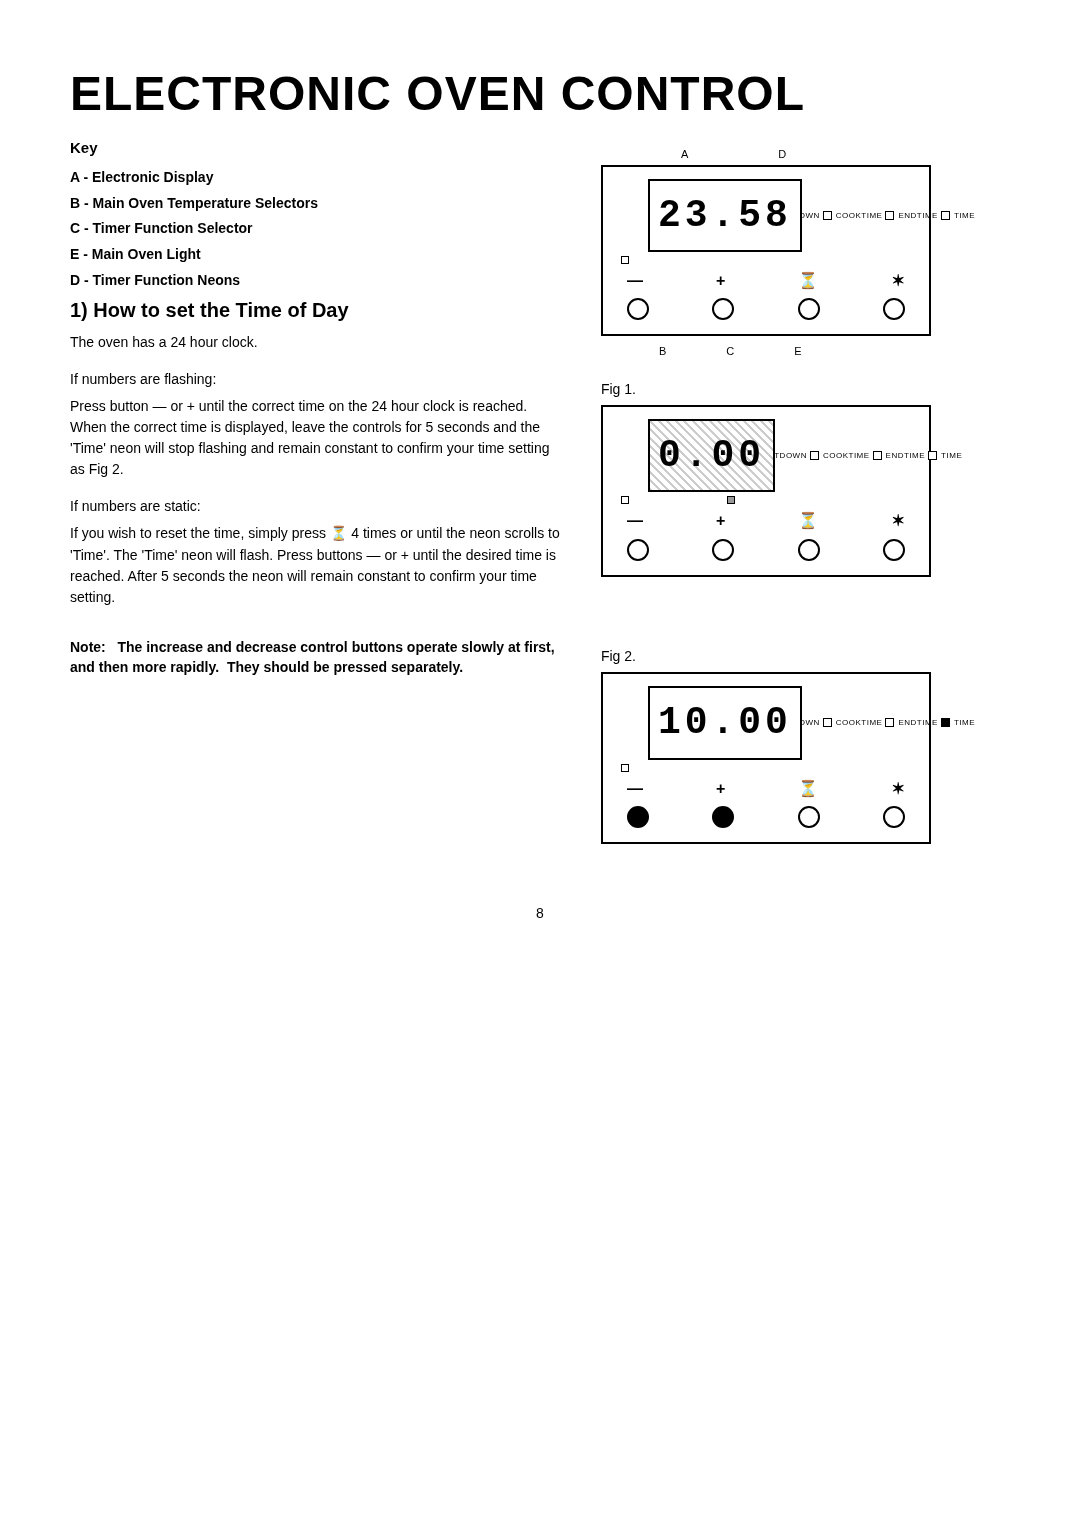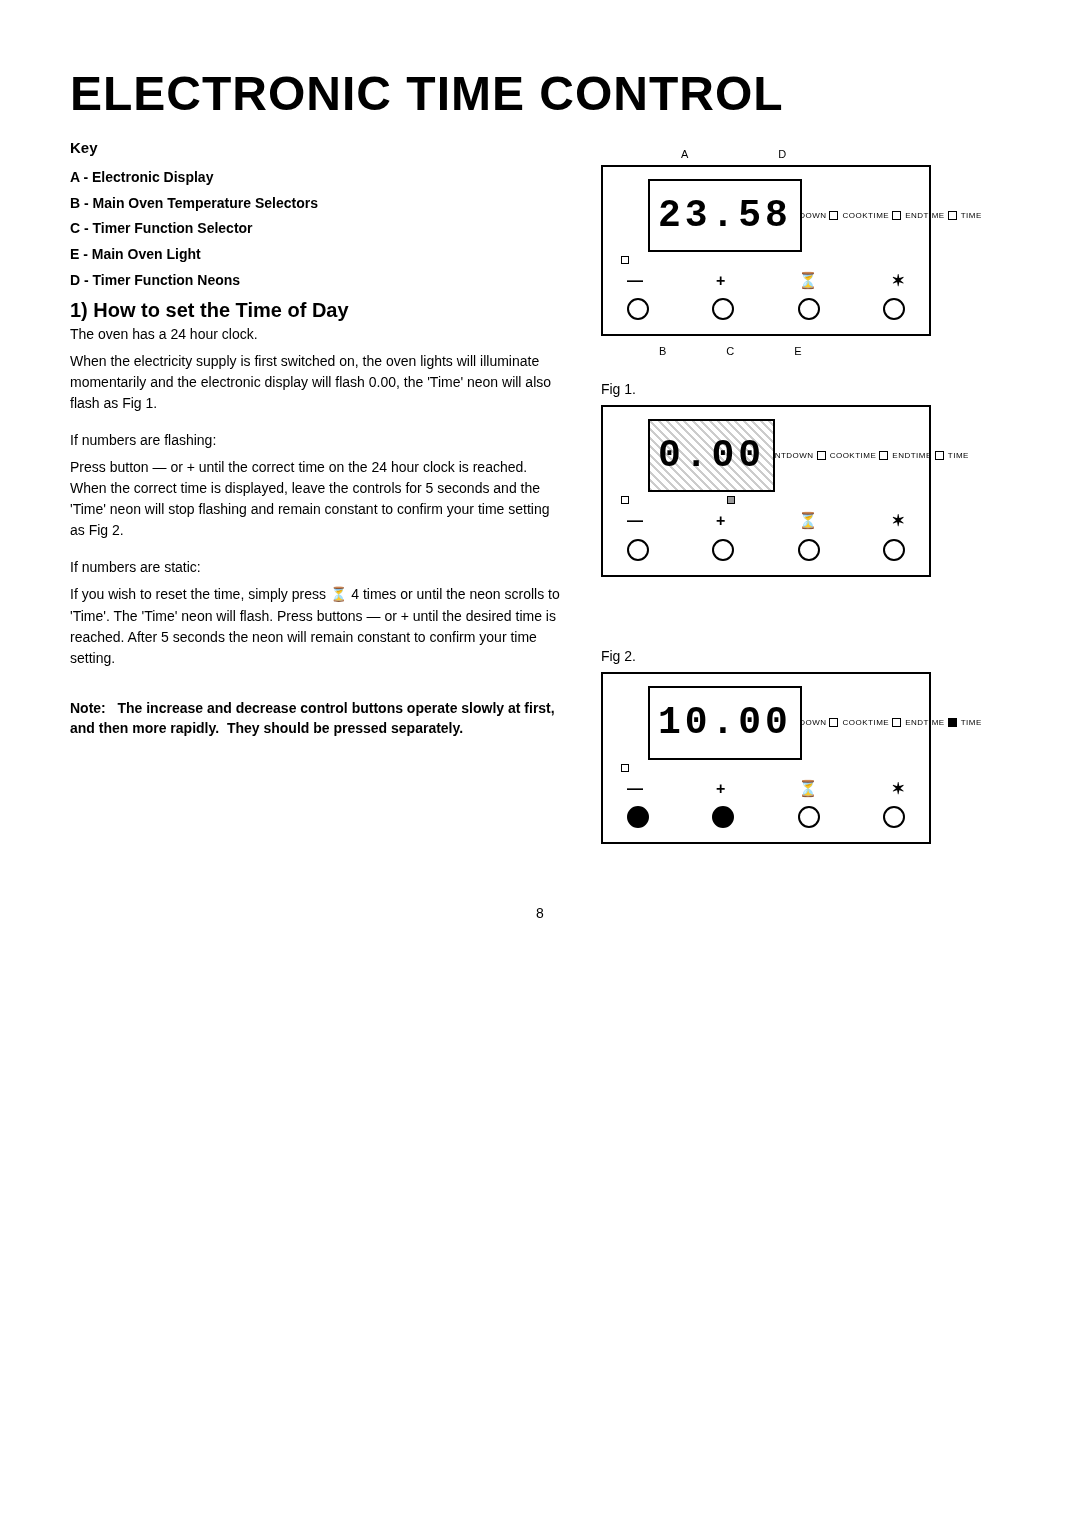--- a/index.html
+++ b/index.html
@@ -46,20 +46,21 @@
     }
     .note-bold {
       font-weight: bold;
       font-size: 14px;
       margin-top: 14px;
       margin-bottom: 14px;
     }
     .section-title {
       font-size: 20px;
       font-weight: bold;
+      margin-bottom: 8px;
     }
     .body-text {
       font-size: 14px;
       margin-bottom: 6px;
       line-height: 1.5;
     }
     .spacer { height: 10px; }
     .fig-label {
       font-size: 14px;
       margin-bottom: 6px;
@@ -69,21 +70,21 @@
     .oven-panel {
       border: 2px solid #000;
       width: 330px;
       padding: 12px 14px 14px 14px;
       margin-bottom: 20px;
       position: relative;
       background: #fff;
     }
     .panel-body {
       display: flex;
-      gap: 8px;
+      gap: 1px;
       align-items: stretch;
       padding-left: 31px;
     }
     .display-box {
       border: 2px solid #000;
       width: 160px;
       min-height: 60px;
       display: flex;
       align-items: center;
       justify-content: center;
@@ -180,39 +181,38 @@
     }
     .page-num {
       text-align: center;
       margin-top: 40px;
       font-size: 14px;
     }
   </style>
 </head>
 <body>
 
-<h1>ELECTRONIC TIME CONTROL</h1>
+<h1>ELECTRONIC OVEN CONTROL</h1>
 
 <div class="main-layout">
   <div class="left-col">
     <p class="key-label">Key</p>
 
     <div>
       <p class="key-item"><strong>A -  Electronic Display</strong></p>
       <p class="key-item"><strong>B -  Main Oven Temperature Selectors</strong></p>
       <p class="key-item"><strong>C -  Timer Function Selector</strong></p>
       <p class="key-item"><strong>E -  Main Oven Light</strong></p>
       <p class="key-item"><strong>D -  Timer Function Neons</strong></p>
     </div>
 
 
     <p class="section-title">1) How to set the Time of Day</p>
 
     <p class="body-text">The oven has a 24 hour clock.</p>
-    <p class="body-text">When the electricity supply is first switched on, the oven lights will illuminate momentarily and the electronic display will flash 0.00, the 'Time' neon will also flash as Fig 1.</p>
 
     <div class="spacer"></div>
 
     <p class="body-text">If numbers are flashing:</p>
     <p class="body-text">Press button — or + until the correct time on the 24 hour clock is reached. When the correct time is displayed, leave the controls for 5 seconds and the 'Time' neon will stop flashing and remain constant to confirm your time setting as Fig 2.</p>
 
     <div class="spacer"></div>
 
     <p class="body-text">If numbers are static:</p>
     <p class="body-text">If you wish to reset the time, simply press <span class="inline-sym">⏳</span> 4 times or until the neon scrolls to 'Time'. The 'Time' neon will flash. Press buttons — or + until the desired time is reached. After 5 seconds the neon will remain constant to confirm your time setting.</p>

